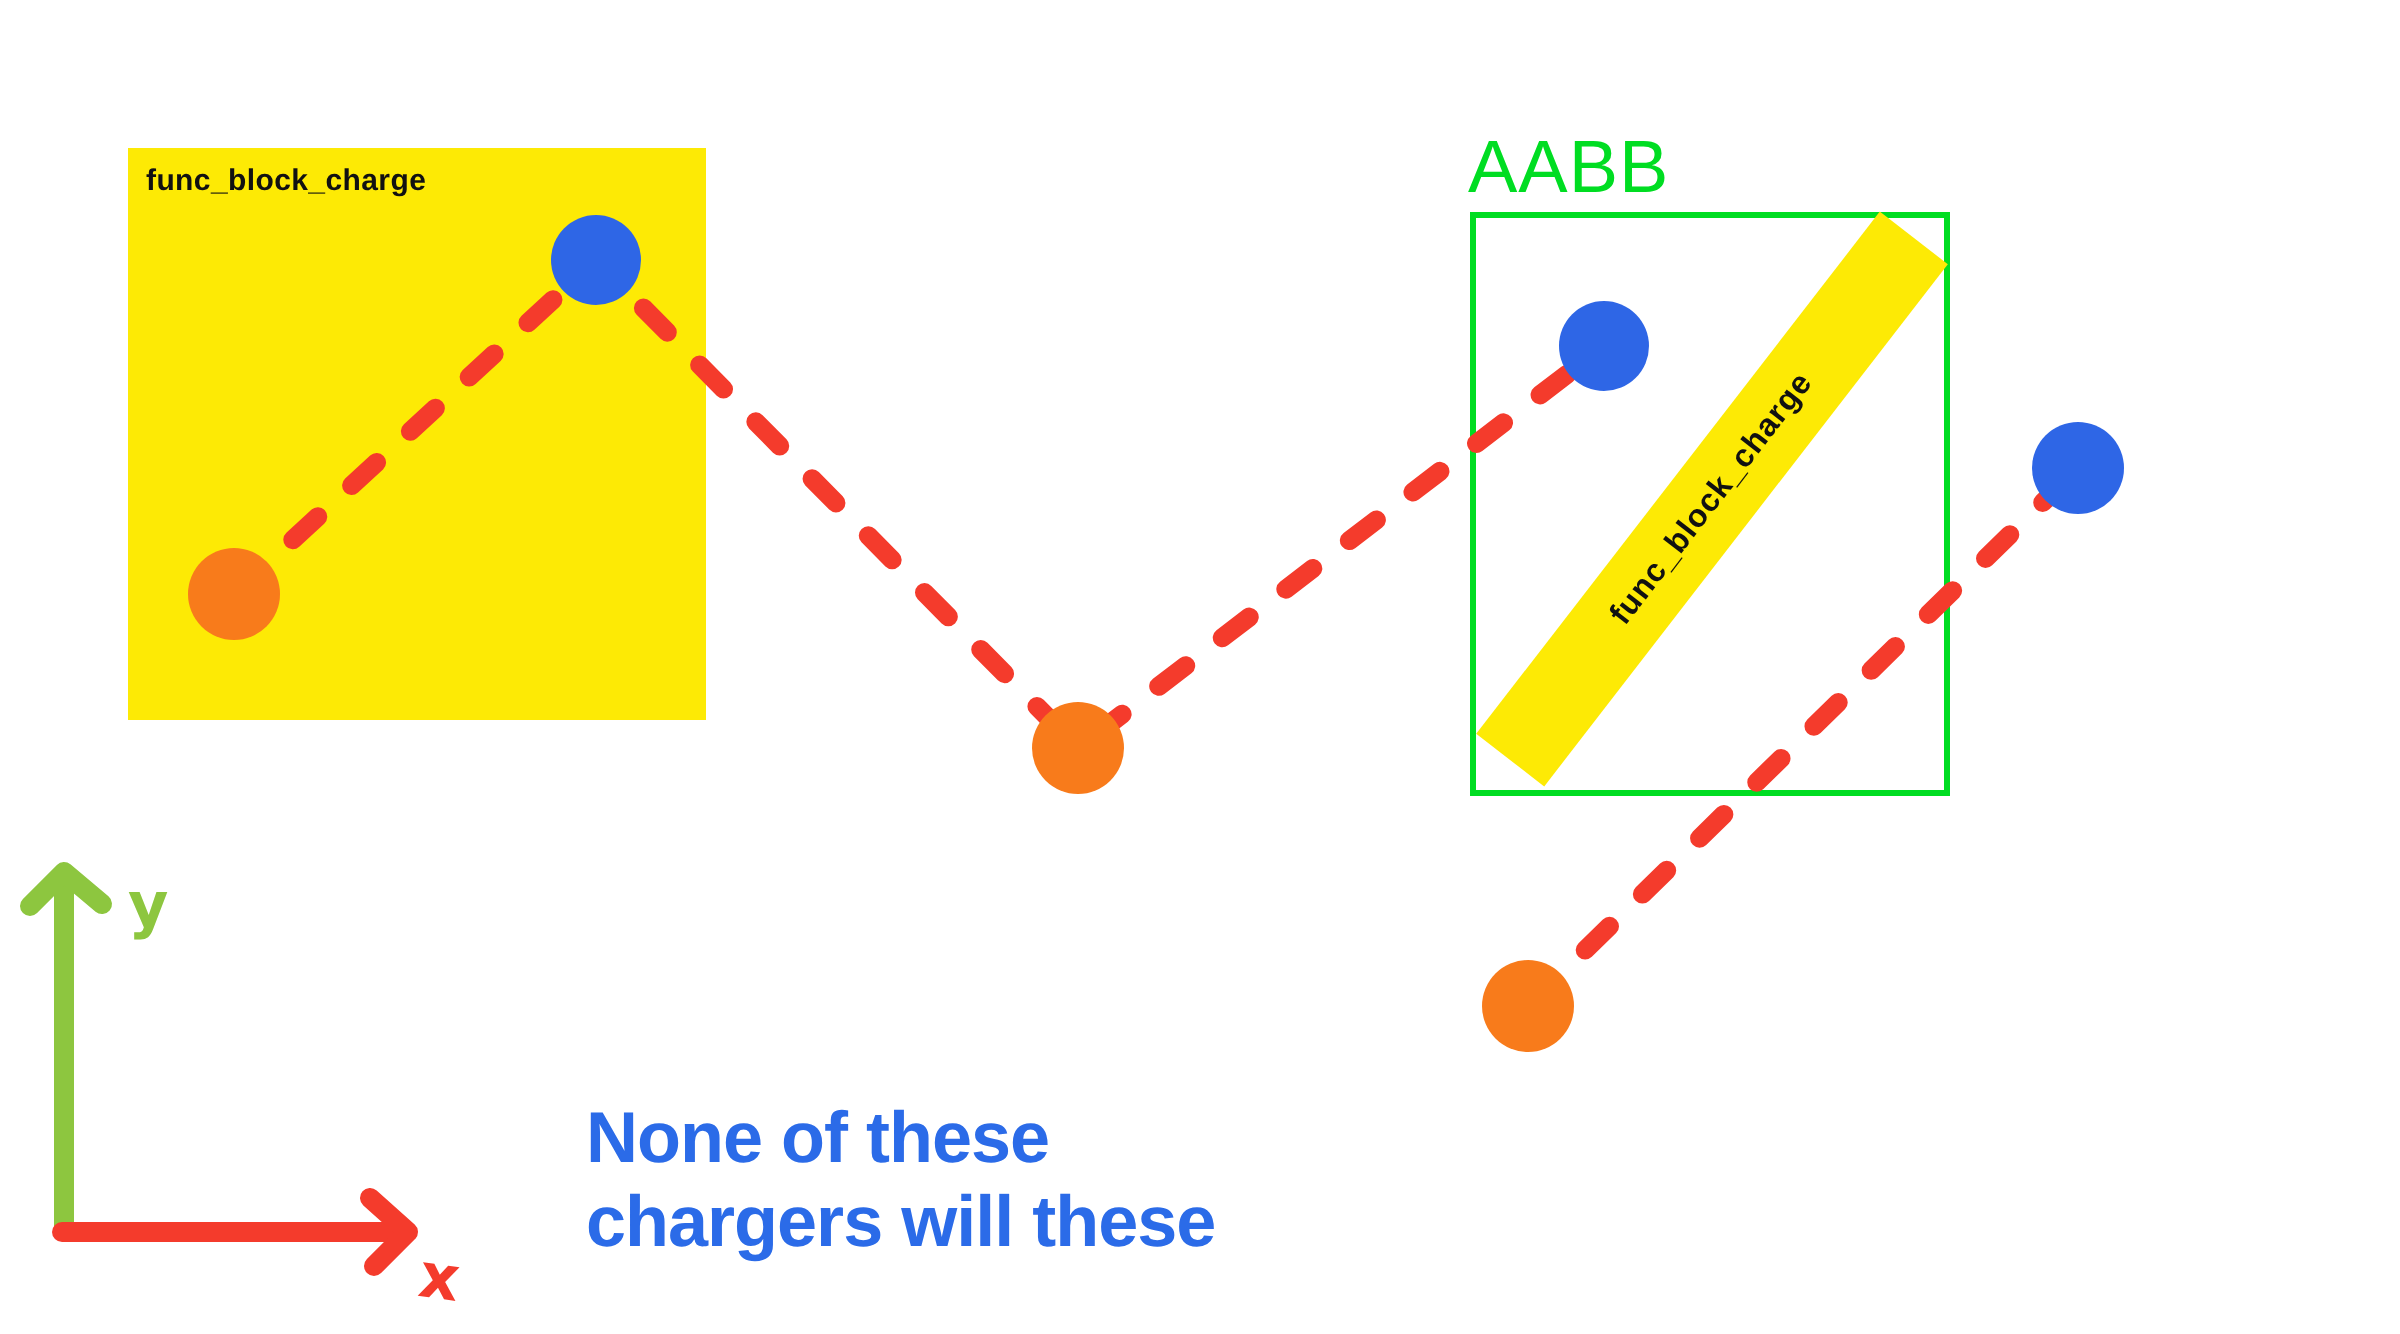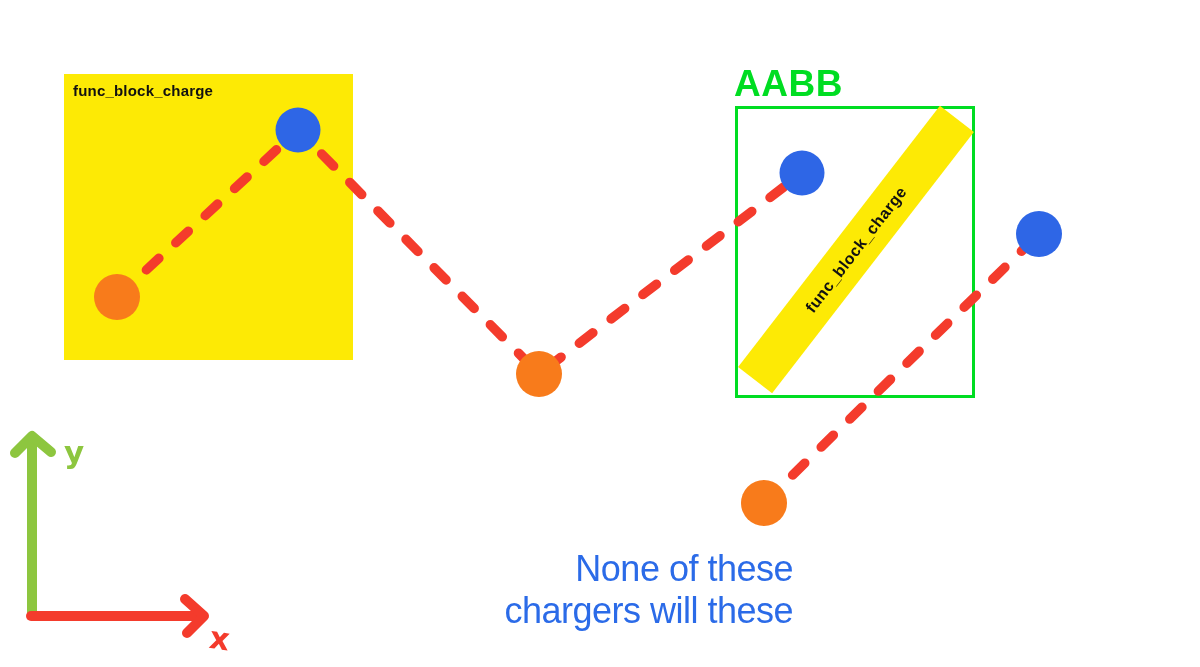--- a/index.html
+++ b/index.html
@@ -46,21 +46,21 @@
     color: var(--label-black);
     letter-spacing: 0.2px;
   }
 
   
   .aabb-label {
     position: absolute;
     left: 734px;
     top: 64px;
     font-size: 37px;
-    font-weight: bold;
+    font-weight: normal;
     line-height: 40px;
     color: var(--green-box);
     letter-spacing: 0.5px;
   }
   .aabb-rect {
     position: absolute;
     left: 735px;
     top: 106px;
     width: 240px;
     height: 292px;
@@ -133,23 +133,23 @@
     font-size: 31px;
     font-weight: bold;
   }
 
   
   .caption {
     position: absolute;
     left: 293px;
     top: 548px;
     width: 500px;
-    text-align: right;
+    text-align: left;
     font-size: 36px;
-    font-weight: normal;
+    font-weight: bold;
     line-height: 42px;
     letter-spacing: -0.5px;
     color: var(--caption-blue);
   }
 </style>
 </head>
 <body>
 
 <div id="canvas">
 

